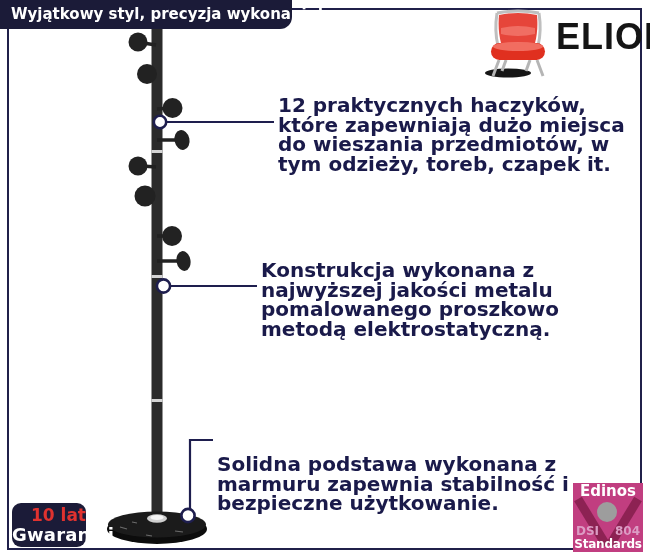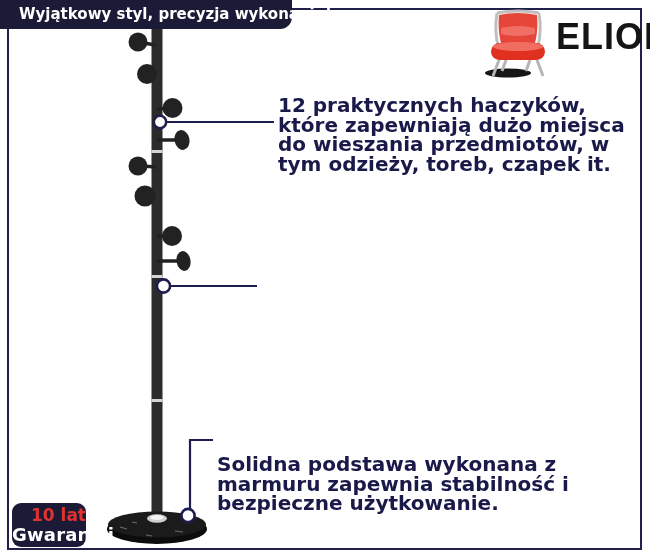--- a/index.html
+++ b/index.html
@@ -8,21 +8,21 @@
 
   
   .frame{position:absolute;background:#20204a;}
   .frame-top{left:0;top:8px;width:642px;height:2px;}
   .frame-right{left:640px;top:8px;width:2px;height:542px;}
   .frame-bottom{left:7px;top:548px;width:635px;height:2px;}
   .frame-left{left:7px;top:28px;width:2px;height:522px;}
 
   
   .banner{position:absolute;left:0;top:0;width:292px;height:29px;background:#1b1b38;
-          border-radius:0 0 12px 0;z-index:5;box-sizing:border-box;padding-left:19px;
+          border-radius:0 0 12px 0;z-index:5;box-sizing:border-box;padding-left:11px;
           color:#ffffff;font-weight:bold;font-size:15px;line-height:28px;white-space:nowrap;}
 
   
   .logo-chair{position:absolute;left:484px;top:8px;width:68px;height:70px;z-index:4;}
   .logo-text{position:absolute;left:556px;top:24px;z-index:4;color:#151515;
              font-family:"Liberation Sans",sans-serif;font-weight:800;font-size:36px;
              line-height:26px;letter-spacing:1px;}
 
   
   .rack-svg{position:absolute;left:0;top:0;width:650px;height:560px;z-index:2;}
@@ -118,21 +118,33 @@
     </g>
 
     <g fill="#ffffff" stroke="#1e1e4e" stroke-width="2.6">
       <circle cx="160" cy="122" r="6.2"></circle>
       <circle cx="163.5" cy="286" r="6.6"></circle>
       <circle cx="188" cy="515.5" r="6.6"></circle>
     </g>
   </svg>
 
   <div class="note note-1">12 praktycznych haczyków, które zapewniają dużo miejsca do wieszania przedmiotów, w tym odzieży, toreb, czapek it.</div>
+  <div class="note note-2">Konstrukcja wykonana z najwyższej jakości metalu pomalowanego proszkowo metodą elektrostatyczną.</div>
   <div class="note note-3">Solidna podstawa wykonana z marmuru zapewnia stabilność i bezpieczne użytkowanie.</div>
 
   <div class="badge-warranty">
     <div class="bw1">10 lat</div>
     <div class="bw2">Gwarancji</div>
   </div>
 
+  <div class="badge-edinos">
+    <svg class="be-v" viewBox="0 0 70 69">
+      <path d="M5,16 L33,62" stroke="#8d2253" stroke-width="9" fill="none"></path>
+      <path d="M65,16 L37,62" stroke="#8d2253" stroke-width="9" fill="none"></path>
+      <circle cx="34" cy="29" r="10" fill="#9d9d9d"></circle>
+    </svg>
+    <div class="be-title">Edinos</div>
+    <div class="be-dsi">DSI</div>
+    <div class="be-804">804</div>
+    <div class="be-std">Standards</div>
+  </div>
 
 </div>
 
 </body></html>

